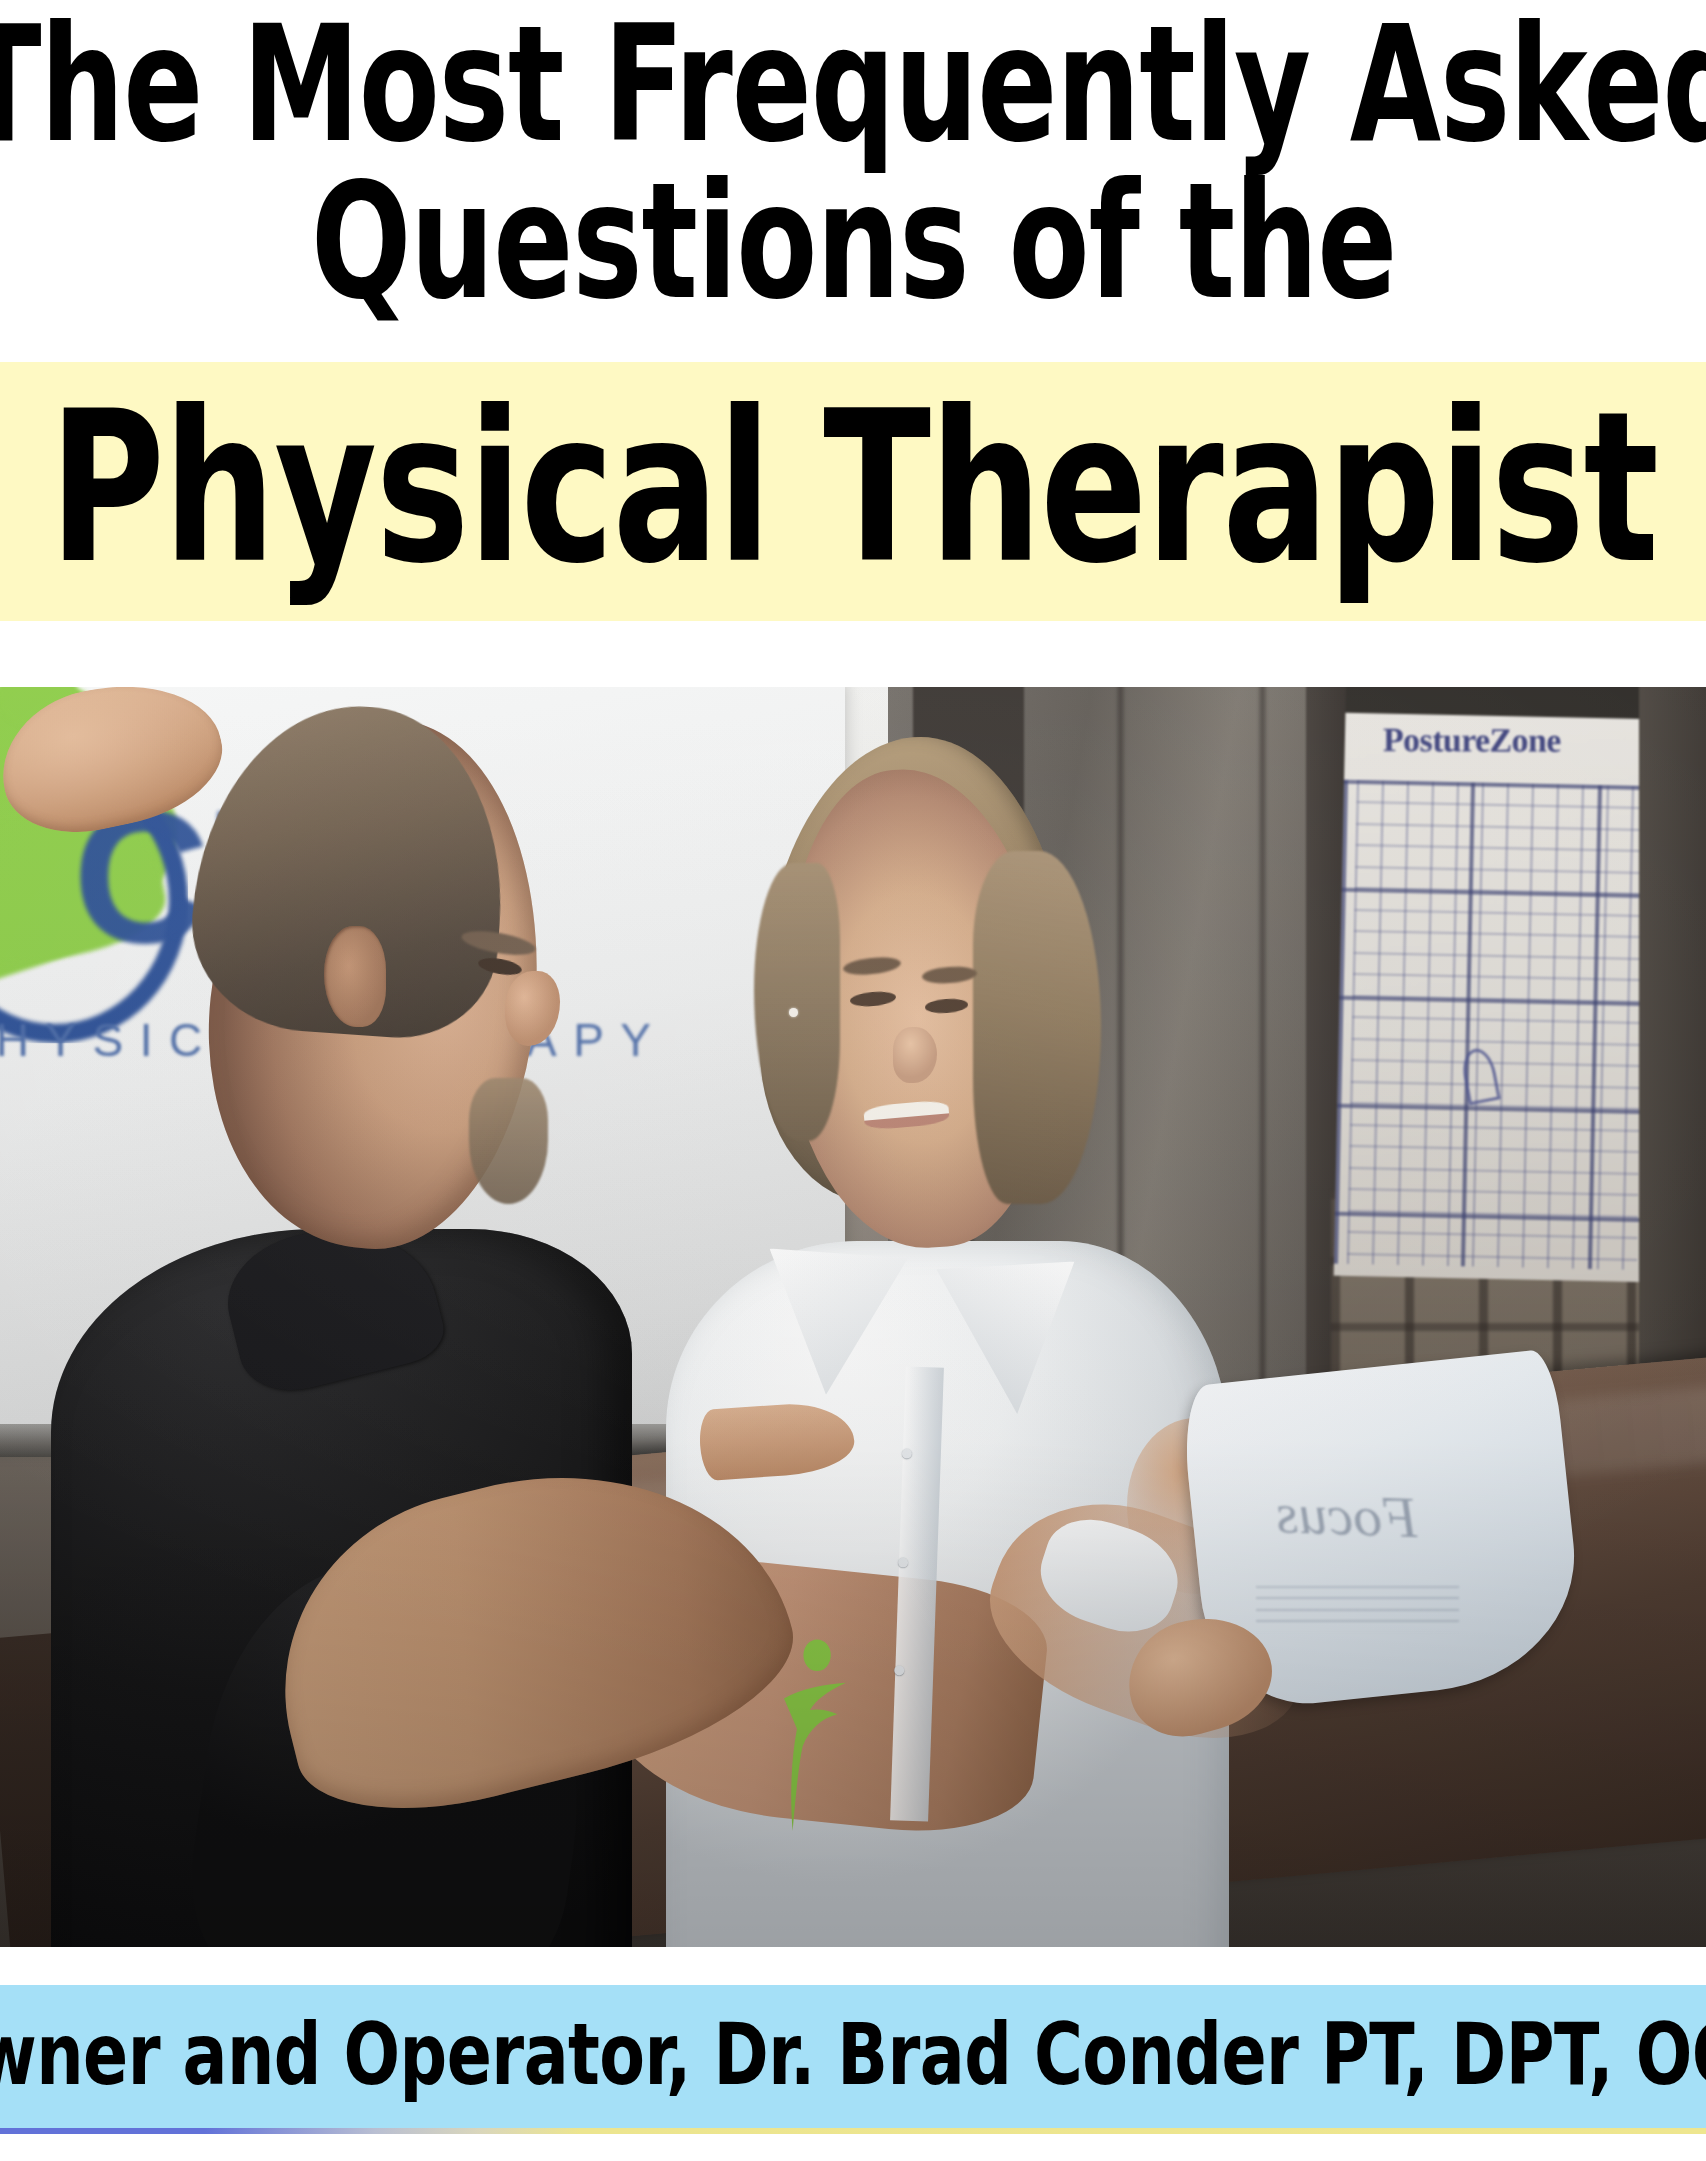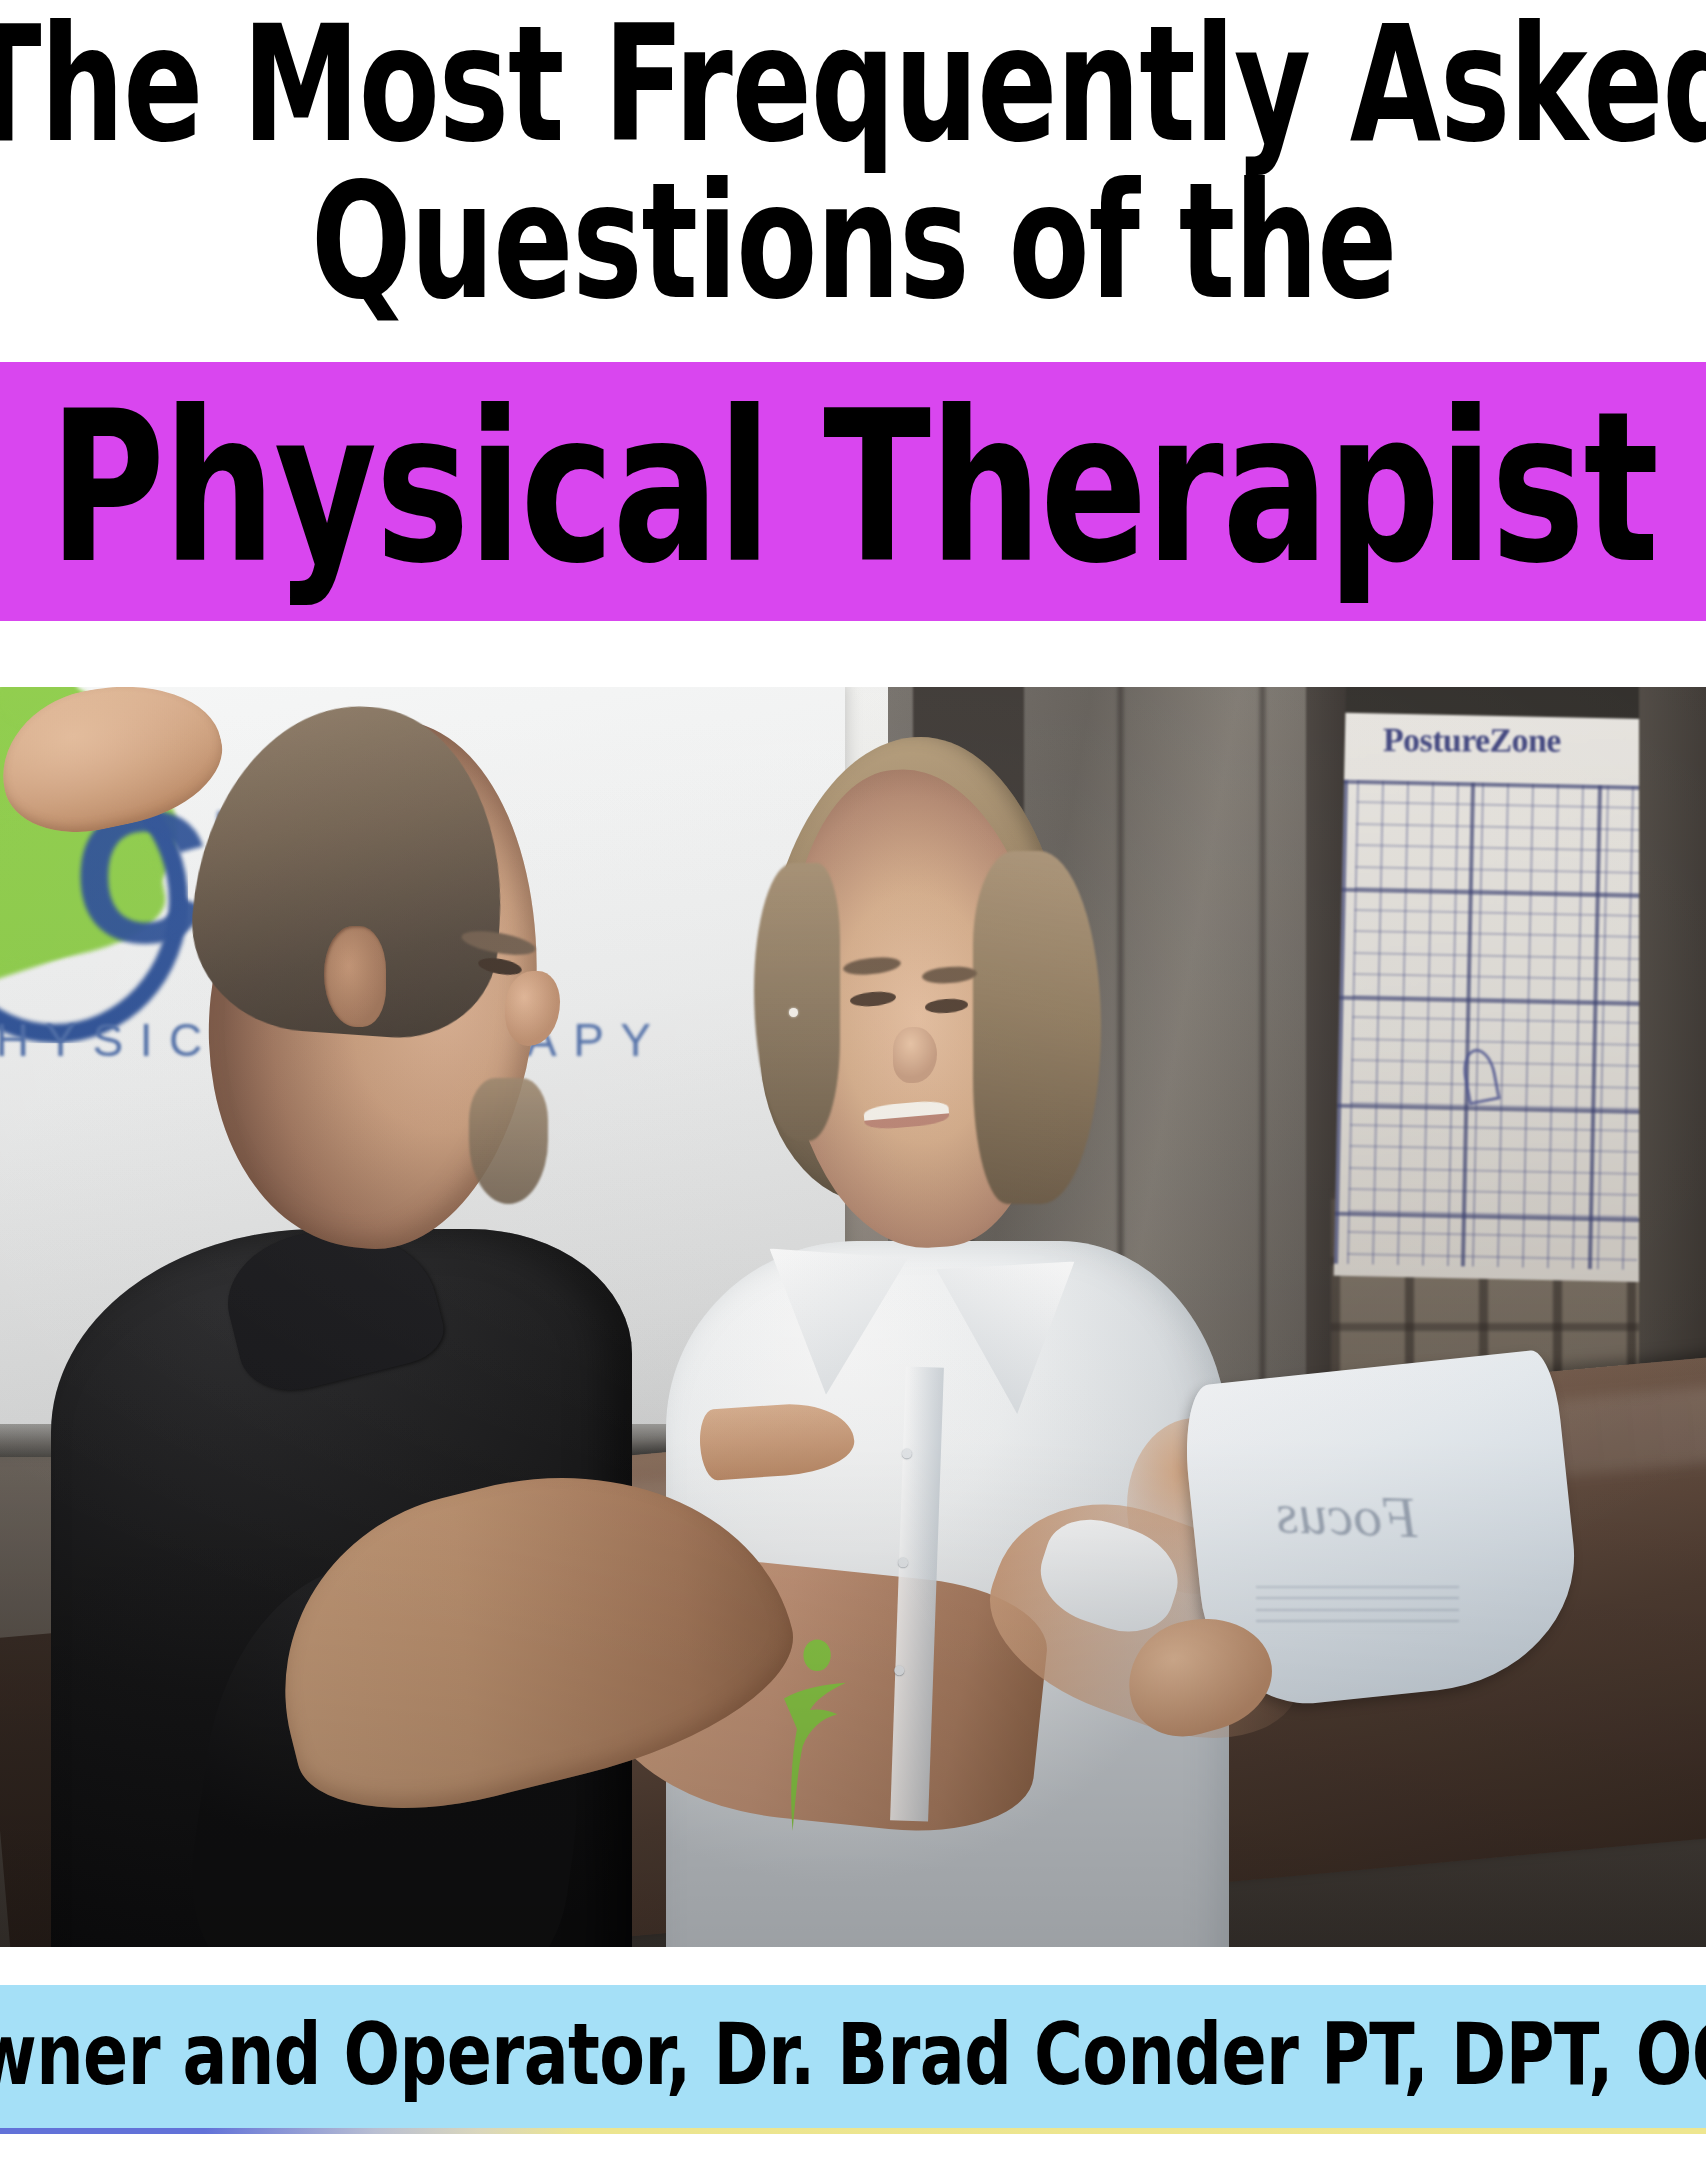--- a/index.html
+++ b/index.html
@@ -49,21 +49,21 @@
     margin-top: 5px;
     letter-spacing: -1.3px;
   }
 
   
   #headline-banner {
     position: absolute;
     left: 0; top: 362px;
     width: 1707px;
     height: 259px;
-    background: #d946ef;
+    background: #fef9c3;
     display: flex;
     align-items: center;
     justify-content: center;
   }
   #headline-text {
     color: #000000;
     font-family: "Liberation Sans Narrow", "DejaVu Sans Condensed", "Liberation Sans", sans-serif;
     font-weight: 700;
     font-size: 209px;
     line-height: 1;

